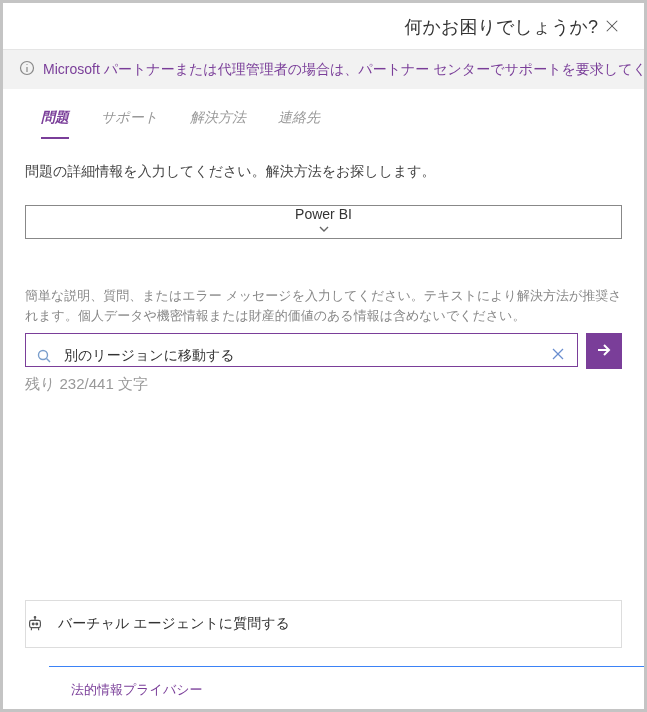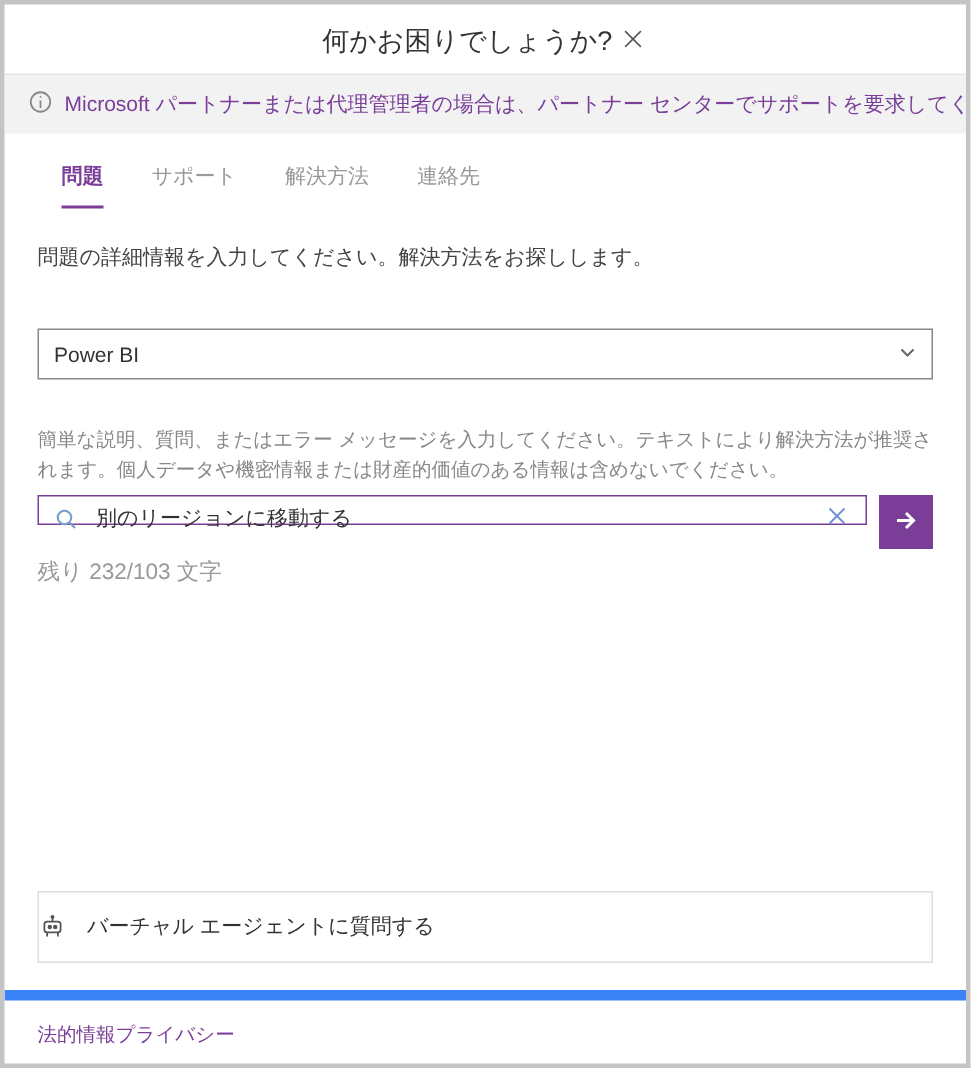--- a/index.html
+++ b/index.html
@@ -10,21 +10,21 @@
     width:647px; height:712px;
     border:3px solid #c4c4c4;
     display:flex; flex-direction:column;
     color:#333;
     font-size:14px;
     overflow:hidden;
   }
 
   
   .hdr {
-    display:flex; align-items:center; justify-content:center;
+    display:flex; align-items:center; justify-content:flex-end;
     padding:10px 18px 8px 22px;
     border-bottom:1px solid #e5e5e5;
   }
   .hdr-title { font-size:18px; color:#333; }
   .close-btn {
     width:28px; height:28px;
     display:flex; align-items:center; justify-content:center;
     cursor:pointer; color:#555;
   }
   .close-btn svg { width:14px; height:14px; }
@@ -39,62 +39,64 @@
     overflow:hidden;
   }
   .banner svg { width:16px; height:16px; flex:0 0 auto; color:#888; }
   .banner .link { color:#7a3e99; cursor:pointer; }
 
   
   .tabs {
     display:flex; gap:32px;
     padding:14px 28px 0 38px;
     border-bottom:1px solid #fff;
+    font-style:italic;
   }
   .tab {
     padding:6px 0 10px 0;
     color:#999; cursor:pointer;
     font-size:14px;
   }
   .tab.active {
     color:#7a3e99; font-weight:600;
     border-bottom:2px solid #7a3e99;
     margin-bottom:-1px;
   }
 
   
   .content {
     flex:1 1 auto;
     padding:24px 22px 0 22px;
     display:flex; flex-direction:column;
     overflow:hidden;
   }
-  .intro { color:#444; margin-bottom:38px; }
+  .intro { color:#444; margin-bottom:24px; }
 
   .field-label { color:#333; margin-bottom:6px; }
   .req { color:#b54040; margin-left:6px; }
 
   .select-box {
     border:1px solid #888;
     height:34px;
     display:flex; align-items:center; justify-content:space-between;
     padding:0 10px;
     margin-bottom:26px;
     cursor:pointer;
+    flex-direction:column;
   }
   .select-box .chev { color:#666; }
   .select-box .chev svg { width:12px; height:12px; }
 
-  .help-hint { color:#888; font-size:13px; line-height:1.5; margin:4px 0 8px 0; }
+  .help-hint { color:#888; font-size:13px; line-height:1.5; margin:21px 0 8px 0; }
 
   .search-row { display:flex; gap:8px; align-items:stretch; }
   .search-wrap {
     flex:1 1 auto;
     border:1px solid #7a3e99;
-    height:20px;
+    height:34px;
     display:flex; align-items:center;
     padding:11px 8px 0 10px;
   }
   .search-wrap .sicon { color:#7a9ecc; margin-right:10px; display:flex; }
   .search-wrap .sicon svg { width:16px; height:16px; }
   .search-wrap input {
     flex:1; border:none; outline:none; font-size:14px;
     font-family:inherit; color:#333; background:transparent;
   }
   .search-wrap .clear {
@@ -117,24 +119,25 @@
     border:1px solid #ddd;
     padding:14px 0;
     display:flex; align-items:center; gap:14px;
     cursor:pointer;
     margin-bottom:18px;
   }
   .va-box .bot { color:#555; display:flex; }
   .va-box .bot svg { width:18px; height:18px; }
 
   .footer {
-    border-top:7px solid #3b82f6;
+    border-top:1px solid #3b82f6;
     padding:14px 22px 10px 22px;
     display:flex; gap:0;
     font-size:13px;
+    margin-left:46px;
   }
   .footer a { color:#7a3e99; text-decoration:none; cursor:pointer; }
 </style>
 </head>
 <body>
 
 <div class="hdr">
   <div class="hdr-title">何かお困りでしょうか?</div>
   <div class="close-btn">
     <span>
@@ -199,21 +202,21 @@
     <div class="go-btn">
       <span>
         <svg viewBox="0 0 18 18" fill="none" stroke="currentColor" stroke-width="2">
           <line x1="3" y1="9" x2="14" y2="9"></line>
             <polyline points="9,4 14,9 9,14"></polyline>
         </svg>
       </span>
     </div>
   </div>
 
-  <div class="counter">残り 232/103 文字</div>
+  <div class="counter">残り 232/441 文字</div>
 
   <div class="spacer"></div>
 
   <div class="va-box">
     <span class="bot">
       <svg viewBox="0 0 20 20" fill="none" stroke="currentColor" stroke-width="1.3">
         <rect x="4" y="6" width="12" height="8" rx="2"></rect>
         <circle cx="8" cy="10" r="1" fill="currentColor"></circle>
         <circle cx="12" cy="10" r="1" fill="currentColor"></circle>
         <line x1="10" y1="3" x2="10" y2="6"></line>

